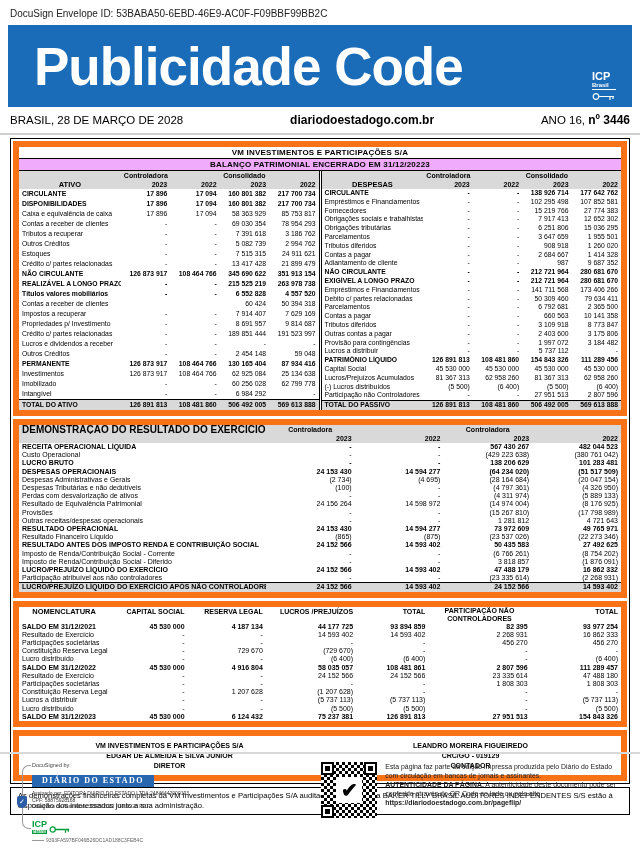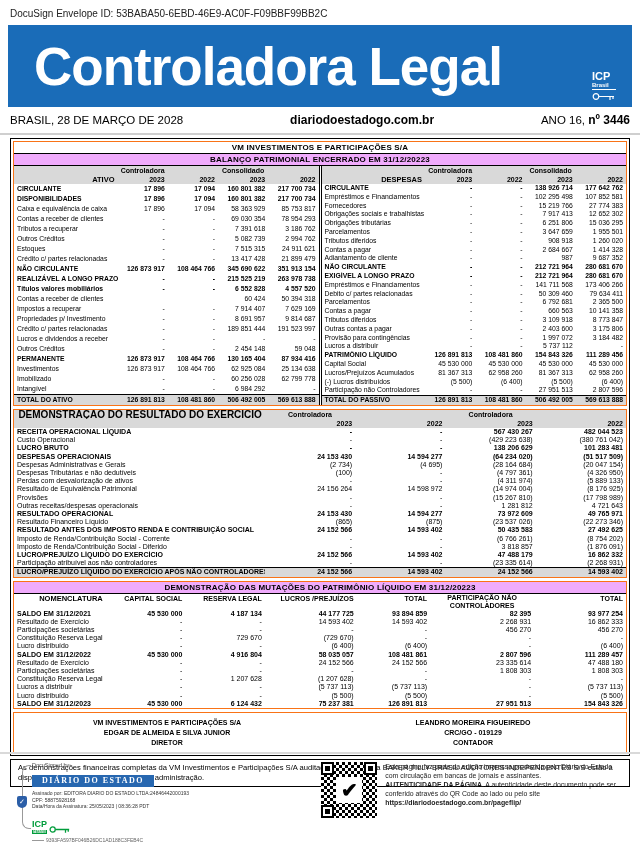--- a/index.html
+++ b/index.html
@@ -15,29 +15,29 @@
   .icp-mast .l1{font-size:11px;font-weight:bold;}
   .icp-mast .l2{font-size:6px;font-weight:bold;border-bottom:1px solid #fff;padding-bottom:1px;}
   .icp-mast svg{display:block;margin-top:2px;}
   
   .dateline{display:flex;justify-content:space-between;align-items:center;margin:0 10px;height:26px;font-size:11.5px;}
   .dateline .ctr{font-weight:bold;font-size:12px;}
   .dateline .rt b{font-size:12px;}
   .rule{border-top:2px solid #cfcfcf;margin:0 0 3px 0;}
   
   .statement{margin:2px 10px 0;border:1px solid #000;padding:2px;}
-  .sec{border:1px solid #f97316;margin-bottom:3px;background:#fff;}
+  .sec{border:6px solid #f97316;margin-bottom:3px;background:#fff;}
   .sec:last-child{margin-bottom:0;}
   .titlebar{background:#fff;text-align:center;font-weight:bold;font-size:8px;border-bottom:1px solid #000;padding:1px 0;letter-spacing:.2px;}
   .titlebar.gray{background:#f0abfc;}
   table{width:100%;border-collapse:collapse;table-layout:fixed;}
   th,td{padding:0 3px;white-space:nowrap;overflow:hidden;}
   thead.gray{background:#d9d9d9;}
   th{font-weight:bold;text-align:right;font-size:7px;line-height:9px;}
-  th.lbl{text-align:right;font-size:7.5px;}
+  th.lbl{text-align:center;font-size:7.5px;}
   th.grp{text-align:center;}
   td{text-align:right;font-size:6.8px;}
   td.lbl{text-align:left;}
   tr.b td{font-weight:bold;}
   tr.h td{background:#d9d9d9;border-top:1px solid #000;}
   .bal{display:flex;}
   .bal .half{width:50%;}
   .bal .half + .half{border-left:3px double #000;}
   .t-ativo tbody td{height:10px;line-height:10px;}
   .t-passivo tbody td{height:8.8px;line-height:8.8px;}
@@ -77,21 +77,21 @@
   .qr .chk{position:absolute;inset:15px;background:#fff;text-align:center;font-size:20px;font-weight:bold;line-height:26px;color:#000;}
   .auth .txt{font-size:6.9px;line-height:9px;color:#222;}
   .auth .txt .b{font-weight:bold;}
 </style>
 </head>
 <body>
 
 <div class="env">DocuSign Envelope ID: 53BABA50-6EBD-46E9-AC0F-F09BBF99BB2C</div>
 
 <div class="banner">
-  <div class="title">Controladora Legal</div>
+  <div class="title">Publicidade Code</div>
   <div class="icp-mast">
     <div class="l1">ICP</div>
     <div class="l2">Brasil</div>
     <svg width="24" height="9" viewBox="0 0 24 9" style="color:#fff">
       <circle cx="4" cy="4.5" r="2.8" fill="none" stroke="currentColor" stroke-width="1.2"></circle>
       <path d="M7 4.5 H22 M18 4.5 V8 M21 4.5 V7" stroke="currentColor" stroke-width="1.2" fill="none"></path>
     </svg>
   </div>
 </div>
 
@@ -648,21 +648,20 @@
             <td>24 152 566</td>
             <td>14 593 402</td>
             <td>24 152 566</td>
             <td>14 593 402</td>
           </tr>
         </tbody>
     </table>
   </div>
 
   <div class="sec">
-    <div class="titlebar gray">DEMONSTRAÇÃO DAS MUTAÇÕES DO PATRIMÔNIO LÍQUIDO EM 31/12/20223</div>
     <table class="t-mut">
       <colgroup>
           <col style="width:15%">
           <col style="width:13%">
           <col style="width:13%">
           <col style="width:15%">
           <col style="width:12%">
           <col style="width:17%">
           <col style="width:15%">
         </colgroup>

